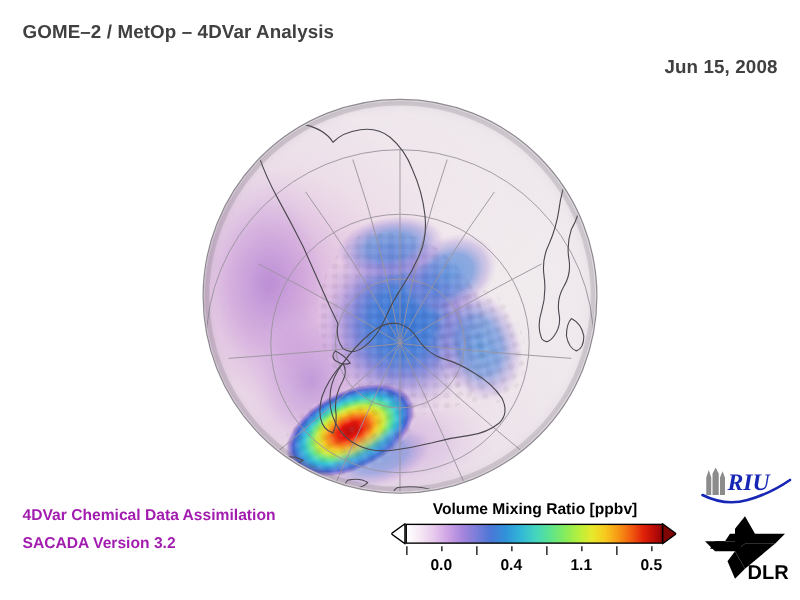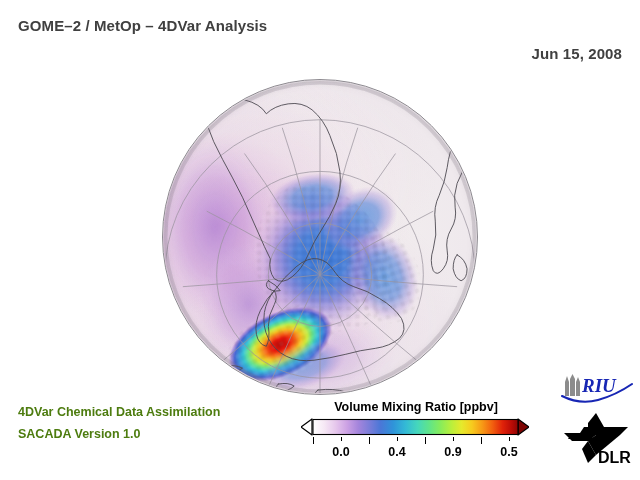--- a/index.html
+++ b/index.html
@@ -78,21 +78,21 @@
     pointer-events: none;
   }
   .globe-svg {
     position: absolute;
     inset: 0;
   }
 
   
   .cb-block {
     position: absolute;
-    left: 288px;
+    left: 300px;
     top: 400px;
     width: 256px;
     height: 70px;
   }
   .cb-title {
     font-size: 12.5px;
     font-weight: bold;
     color: #000;
     text-align: center;
     white-space: nowrap;
@@ -139,21 +139,21 @@
 
   
   .footer-left {
     position: absolute;
     left: 18px;
     top: 401px;
   }
   .footer-line {
     font-size: 12.5px;
     font-weight: bold;
-    color: #4d7c0f;
+    color: #a21caf;
     line-height: 22px;
     white-space: nowrap;
   }
 
   
   .logo-riu {
     position: absolute;
     left: 560px;
     top: 373px;
     width: 74px;
@@ -370,28 +370,28 @@
     <div class="cb-tick minor" style="left:96px"></div>
     <div class="cb-tick major" style="left:124px"></div>
     <div class="cb-tick minor" style="left:152px"></div>
     <div class="cb-tick major" style="left:180px"></div>
     <div class="cb-tick minor" style="left:208px"></div>
   </div>
 
   <div class="cb-labels">
     <div class="cb-label" style="left:25px">0.0</div>
     <div class="cb-label" style="left:81px">0.4</div>
-    <div class="cb-label" style="left:137px">0.9</div>
+    <div class="cb-label" style="left:137px">1.1</div>
     <div class="cb-label" style="left:193px">0.5</div>
   </div>
 </div>
 
 <div class="footer-left">
   <div class="footer-line">4DVar Chemical Data Assimilation</div>
-  <div class="footer-line">SACADA Version 1.0</div>
+  <div class="footer-line">SACADA Version 3.2</div>
 </div>
 
 <div class="logo-riu">
   <svg width="74" height="33" viewBox="0 0 74 33">
 
     <g fill="#8c8c8c">
       <path d="M5 9 L7 3 L9 9 L9 23 L5 23 Z"></path>
       <path d="M10 6 L12.5 1 L15 6 L15 23 L10 23 Z"></path>
       <path d="M16 9 L18 4 L20 9 L20 23 L16 23 Z"></path>
     </g>

